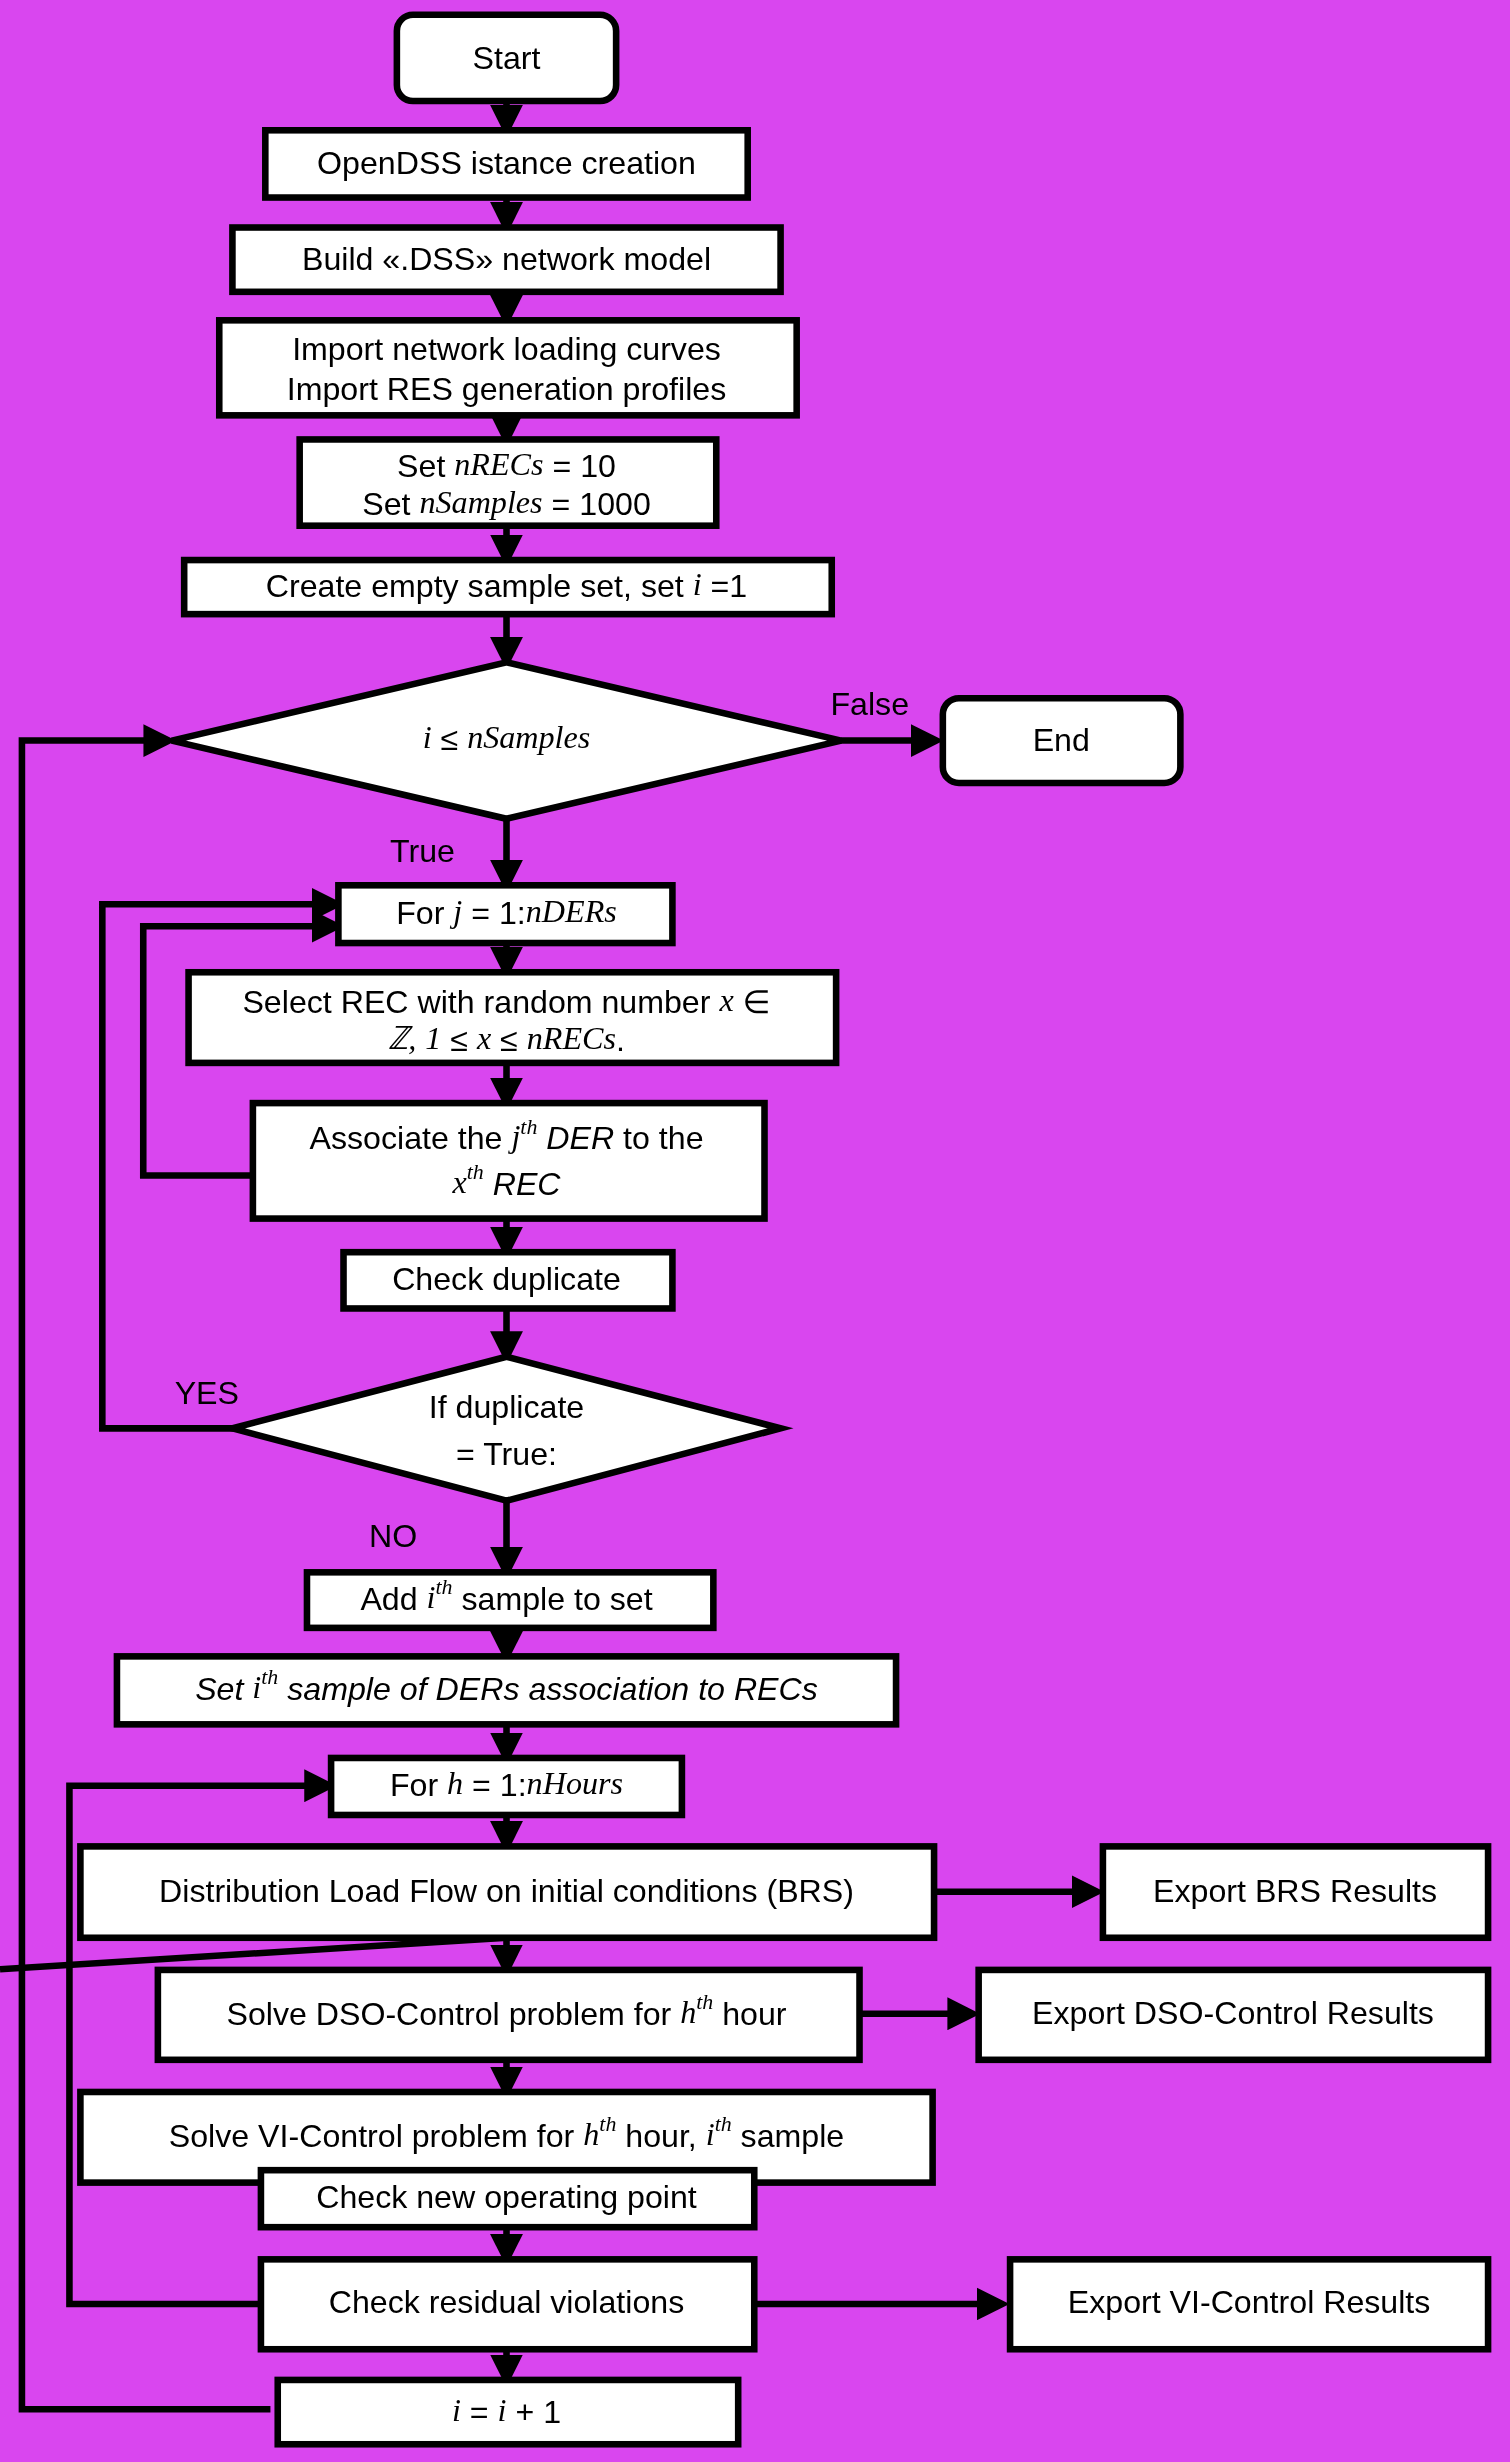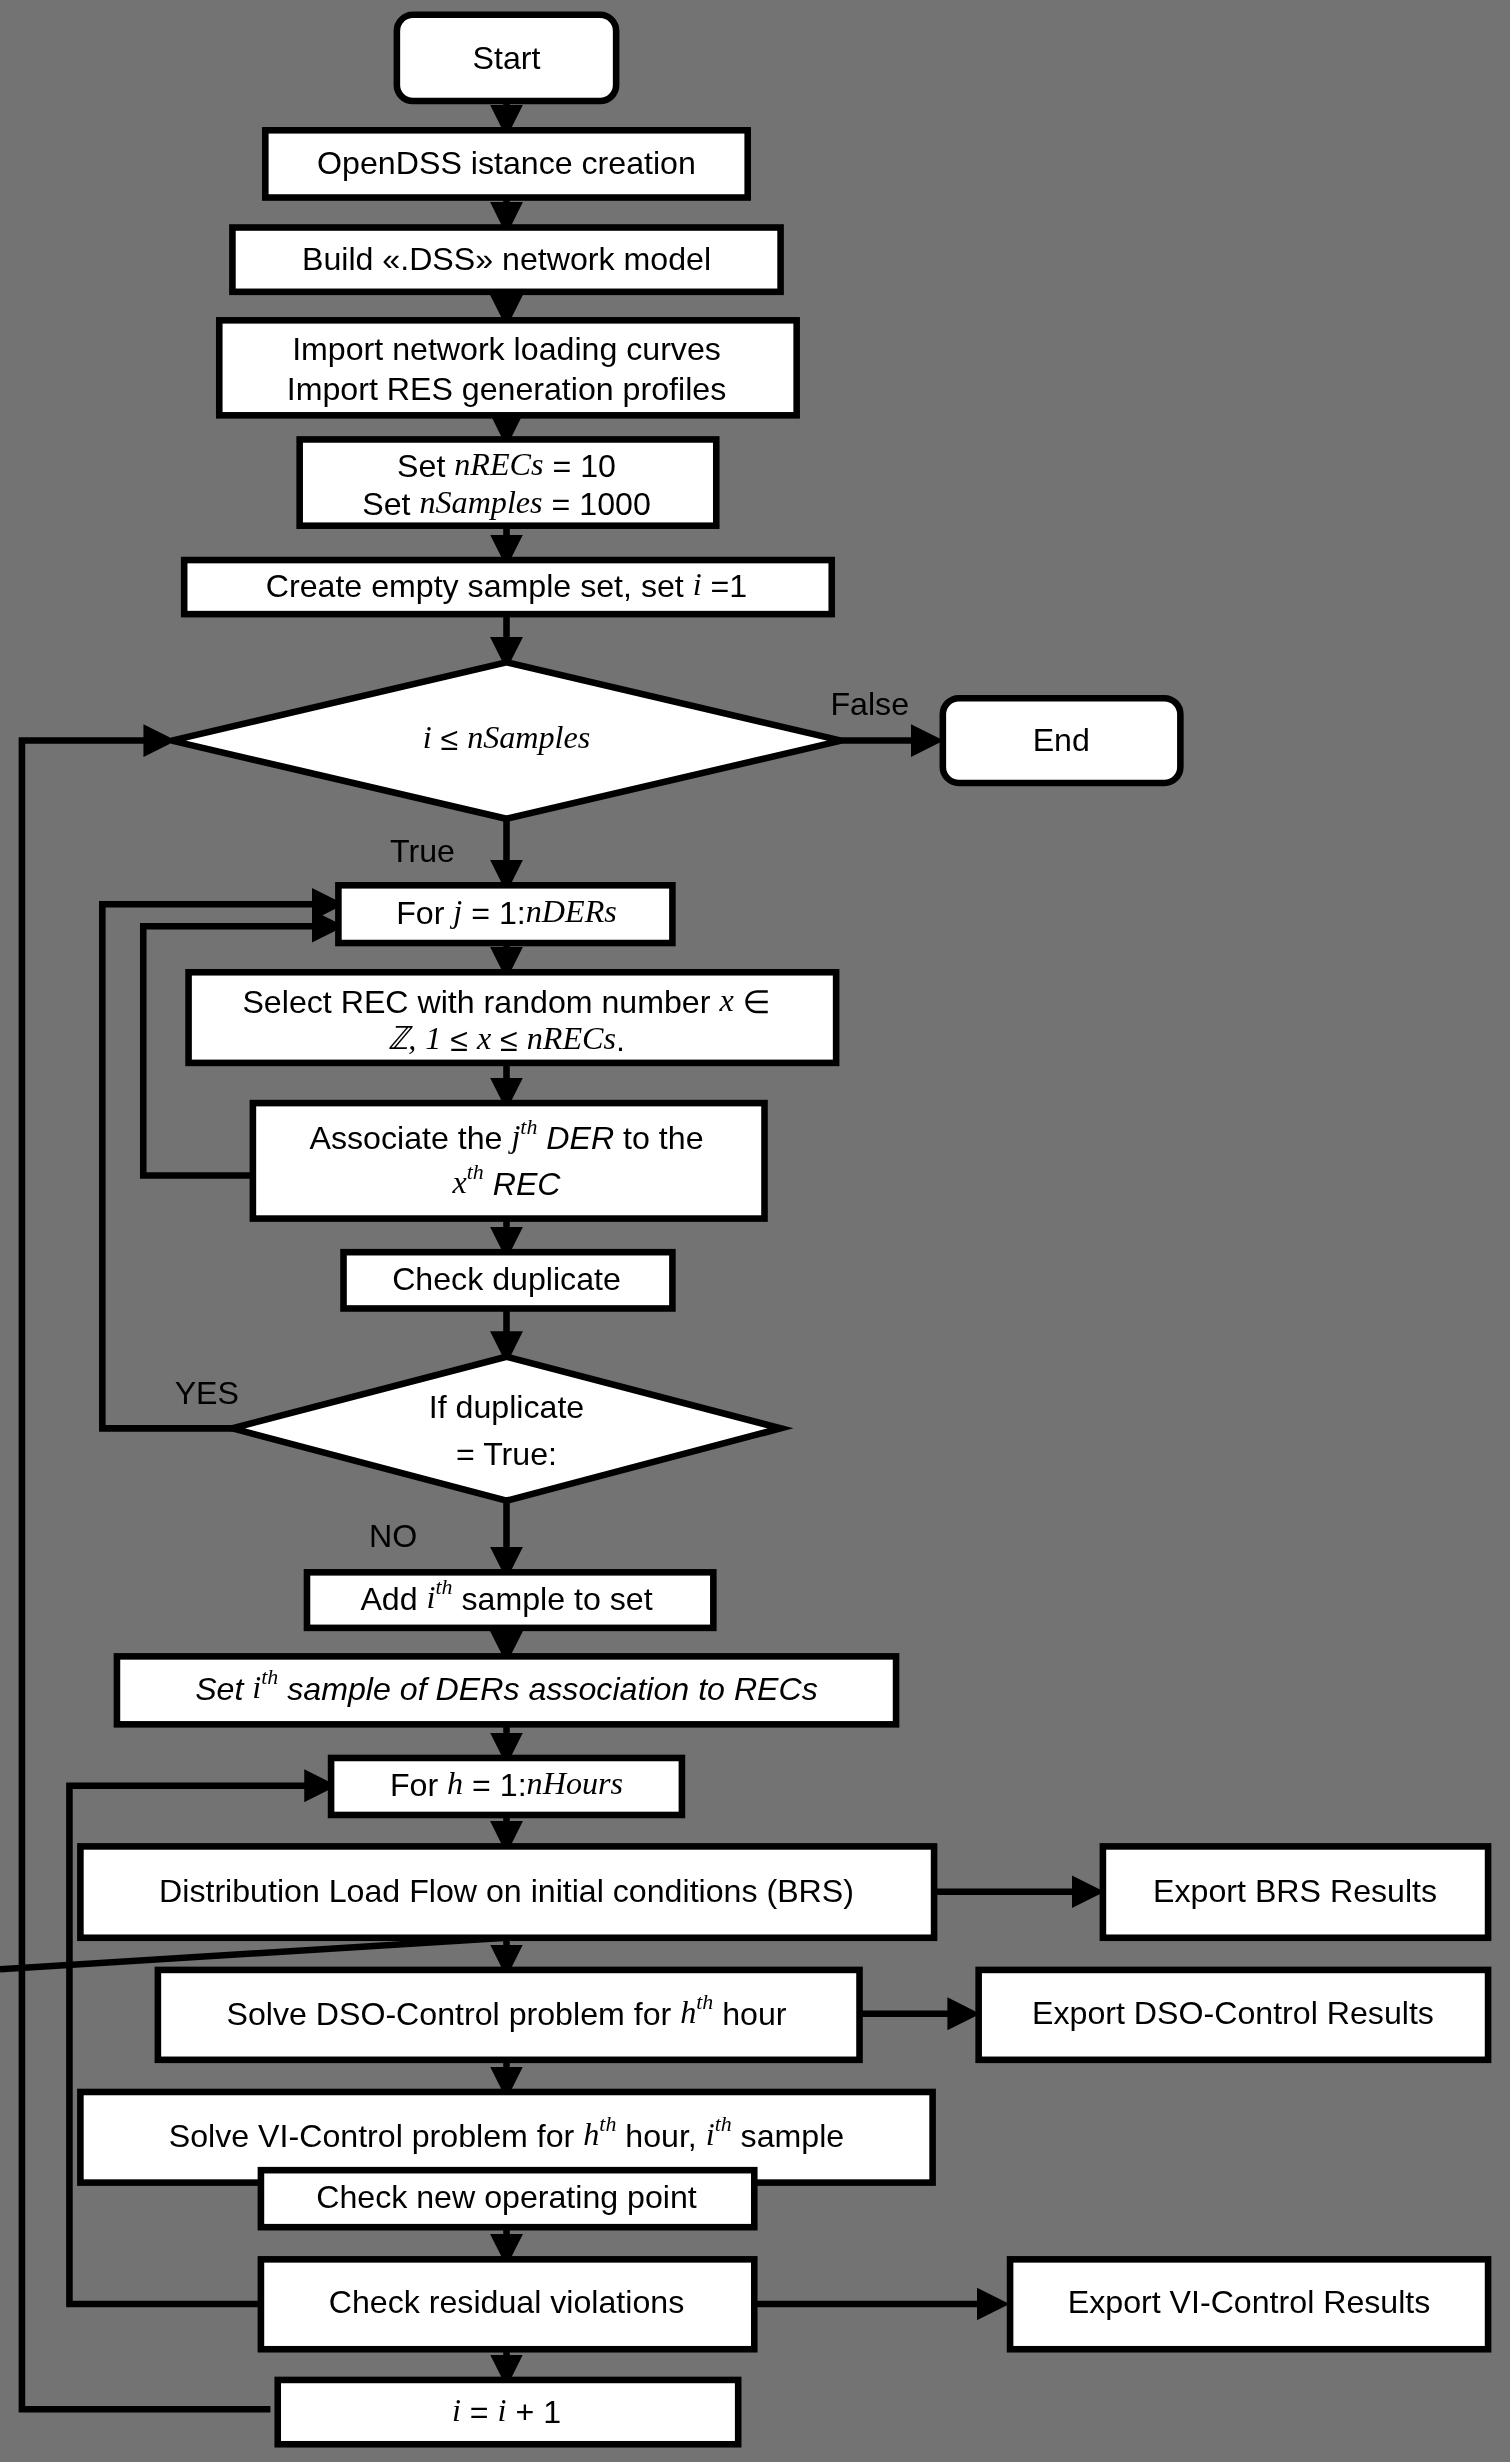--- a/index.html
+++ b/index.html
@@ -7,21 +7,21 @@
     padding: 0;
     background: #ffffff;
   }
   body {
     font-family: "Liberation Sans", sans-serif;
   }
   #flowchart-root {
     position: relative;
     width: 1510px;
     height: 2462px;
-    background: #737373;
+    background: #d946ef;
     overflow: hidden;
   }
   svg#flow-svg {
     position: absolute;
     left: 0;
     top: 0;
     width: 1510px;
     height: 2462px;
     display: block;
   }

